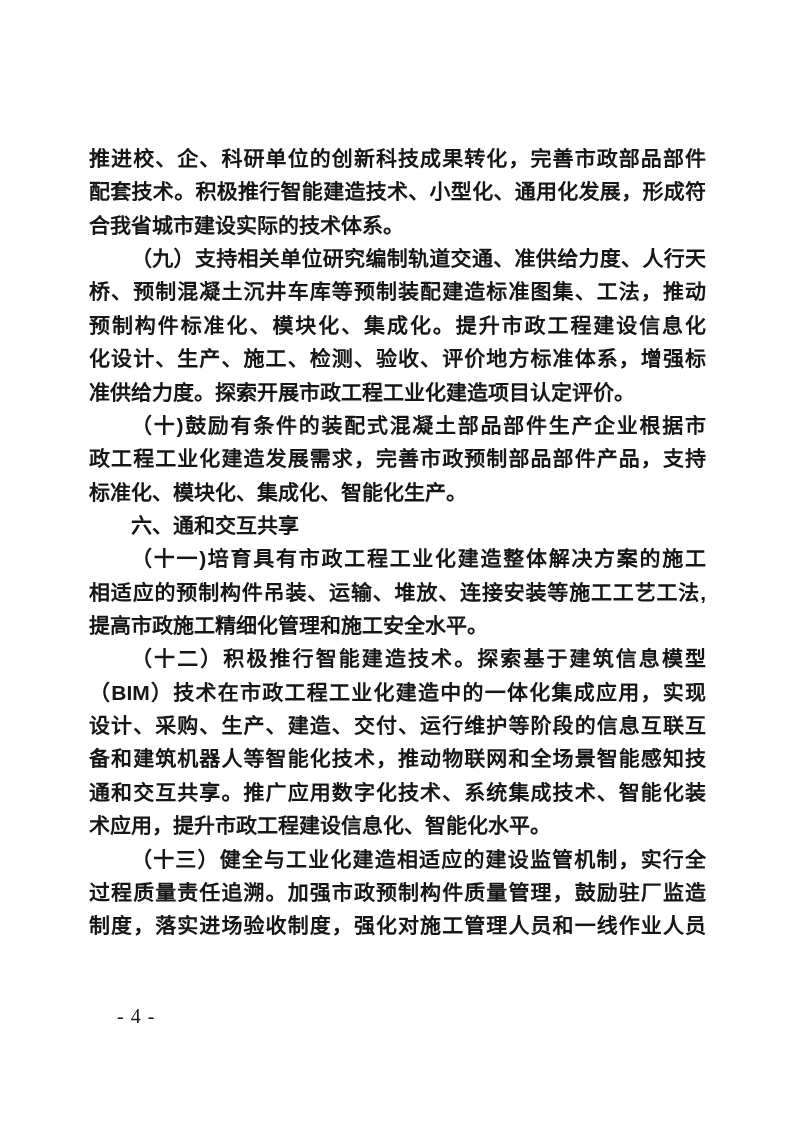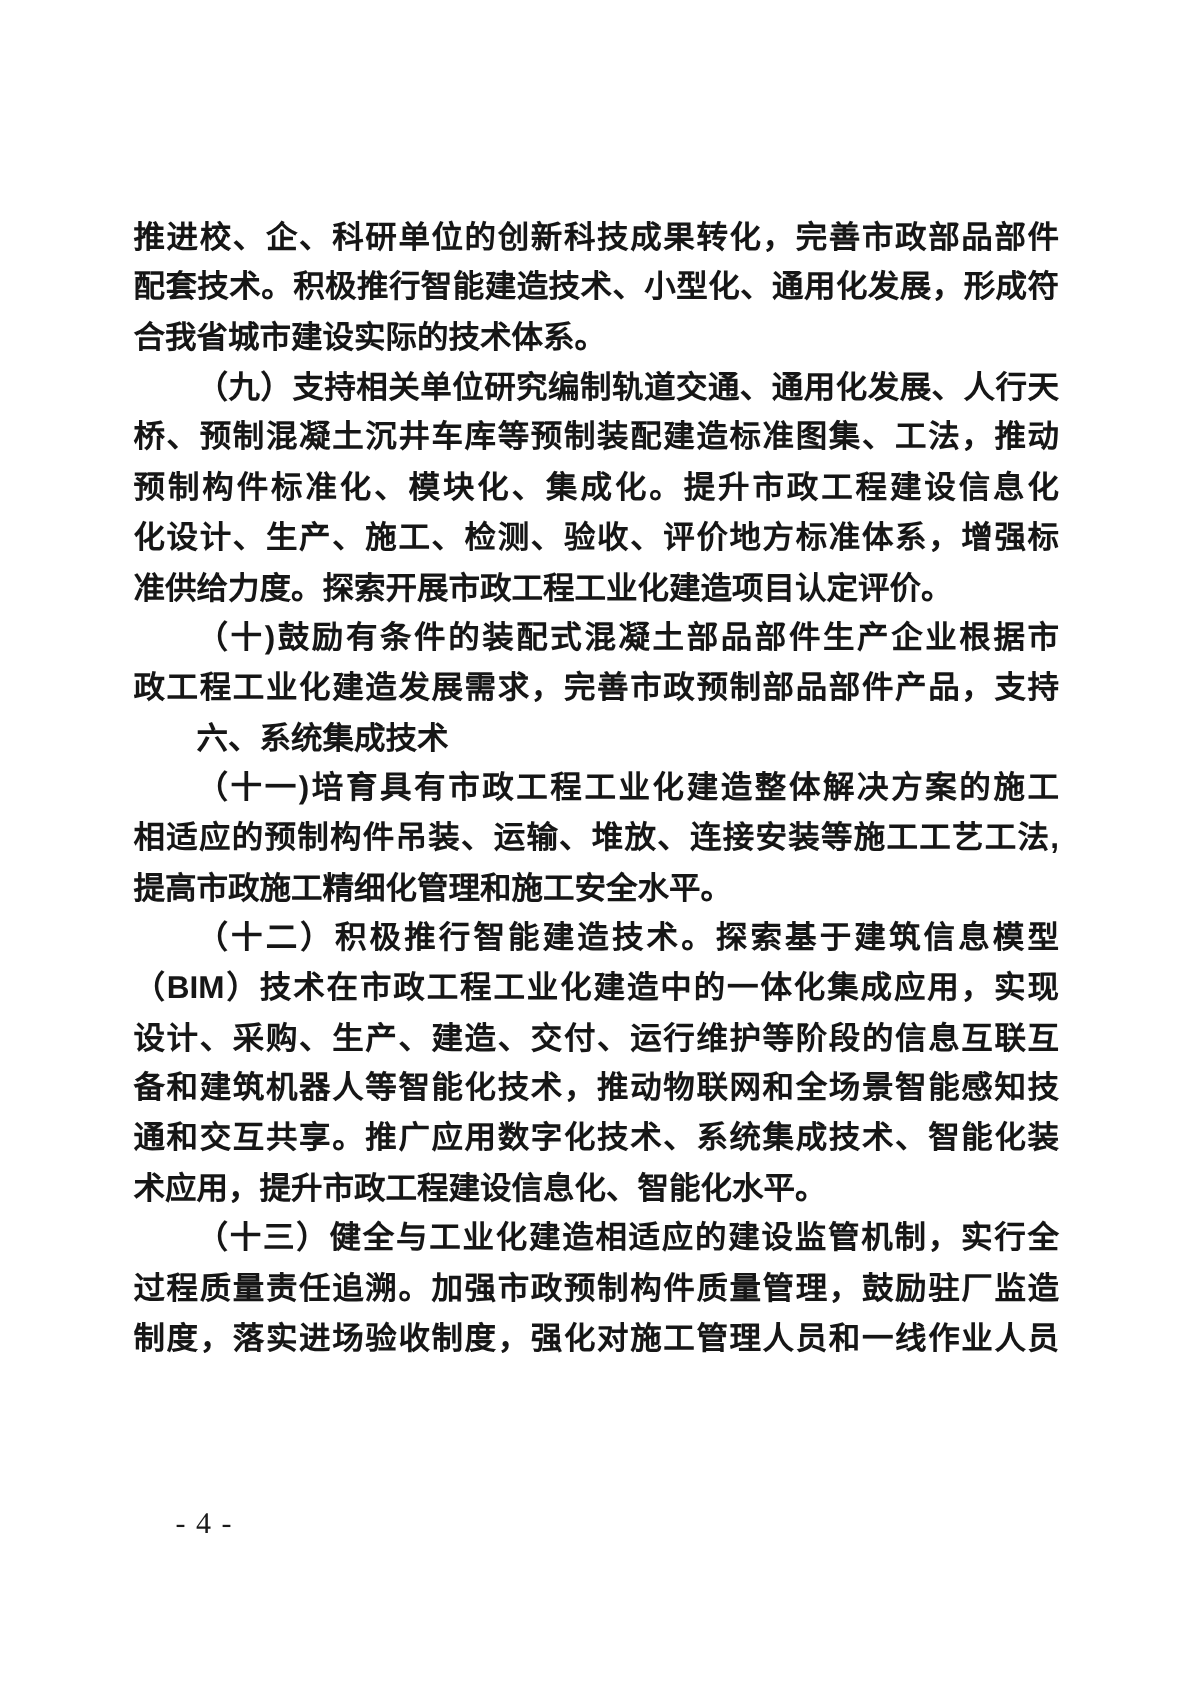--- a/index.html
+++ b/index.html
@@ -64,32 +64,33 @@
 <body>
 
 <div class="page">
   <div class="text-block">
       <div class="para body">
         <div class="line">推进校、企、科研单位的创新科技成果转化，完善市政部品部件</div>
         <div class="line">配套技术。积极推行智能建造技术、小型化、通用化发展，形成符</div>
         <div class="line end">合我省城市建设实际的技术体系。</div>
       </div>
       <div class="para body">
-        <div class="line indent">（九）支持相关单位研究编制轨道交通、通用化发展、人行天</div>
+        <div class="line indent">（九）支持相关单位研究编制轨道交通、准供给力度、人行天</div>
         <div class="line">桥、预制混凝土沉井车库等预制装配建造标准图集、工法，推动</div>
         <div class="line">预制构件标准化、模块化、集成化。提升市政工程建设信息化</div>
         <div class="line">化设计、生产、施工、检测、验收、评价地方标准体系，增强标</div>
         <div class="line end">准供给力度。探索开展市政工程工业化建造项目认定评价。</div>
       </div>
       <div class="para body">
         <div class="line indent">（十)鼓励有条件的装配式混凝土部品部件生产企业根据市</div>
         <div class="line">政工程工业化建造发展需求，完善市政预制部品部件产品，支持</div>
+        <div class="line end">标准化、模块化、集成化、智能化生产。</div>
       </div>
       <div class="para heading">
-        <div class="line indent end">六、系统集成技术</div>
+        <div class="line indent end">六、通和交互共享</div>
       </div>
       <div class="para body">
         <div class="line indent">（十一)培育具有市政工程工业化建造整体解决方案的施工</div>
         <div class="line">相适应的预制构件吊装、运输、堆放、连接安装等施工工艺工法,</div>
         <div class="line end">提高市政施工精细化管理和施工安全水平。</div>
       </div>
       <div class="para body">
         <div class="line indent">（十二）积极推行智能建造技术。探索基于建筑信息模型</div>
         <div class="line">（BIM）技术在市政工程工业化建造中的一体化集成应用，实现</div>
         <div class="line">设计、采购、生产、建造、交付、运行维护等阶段的信息互联互</div>

